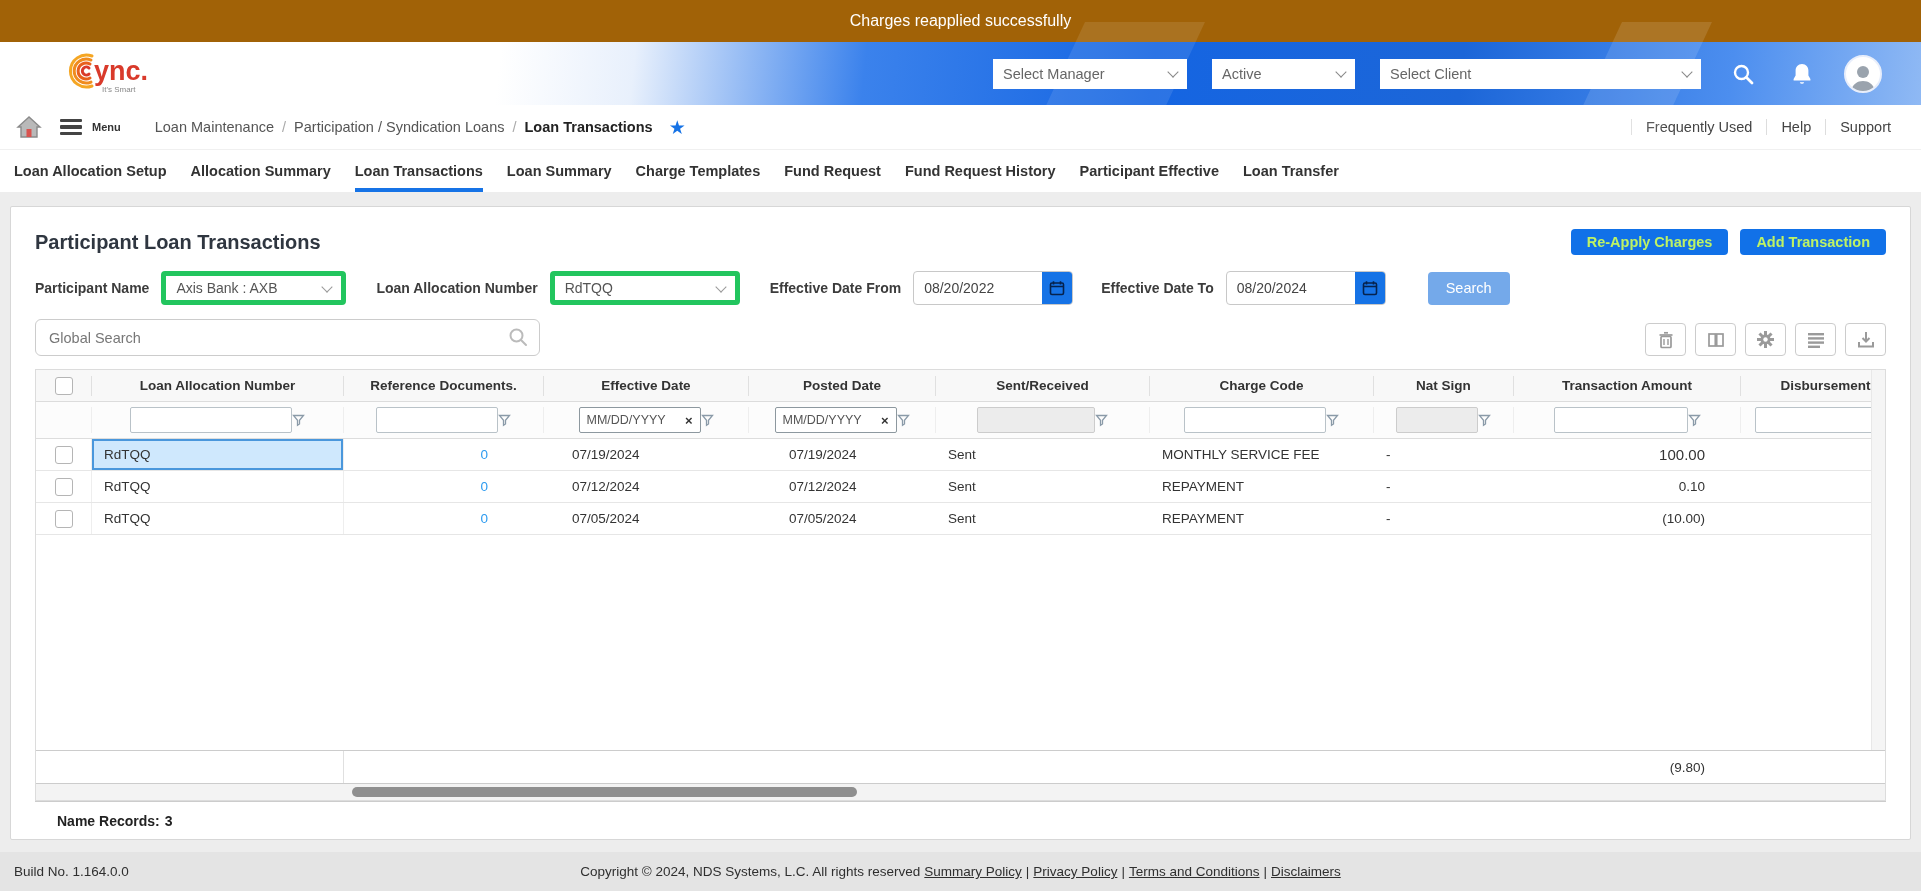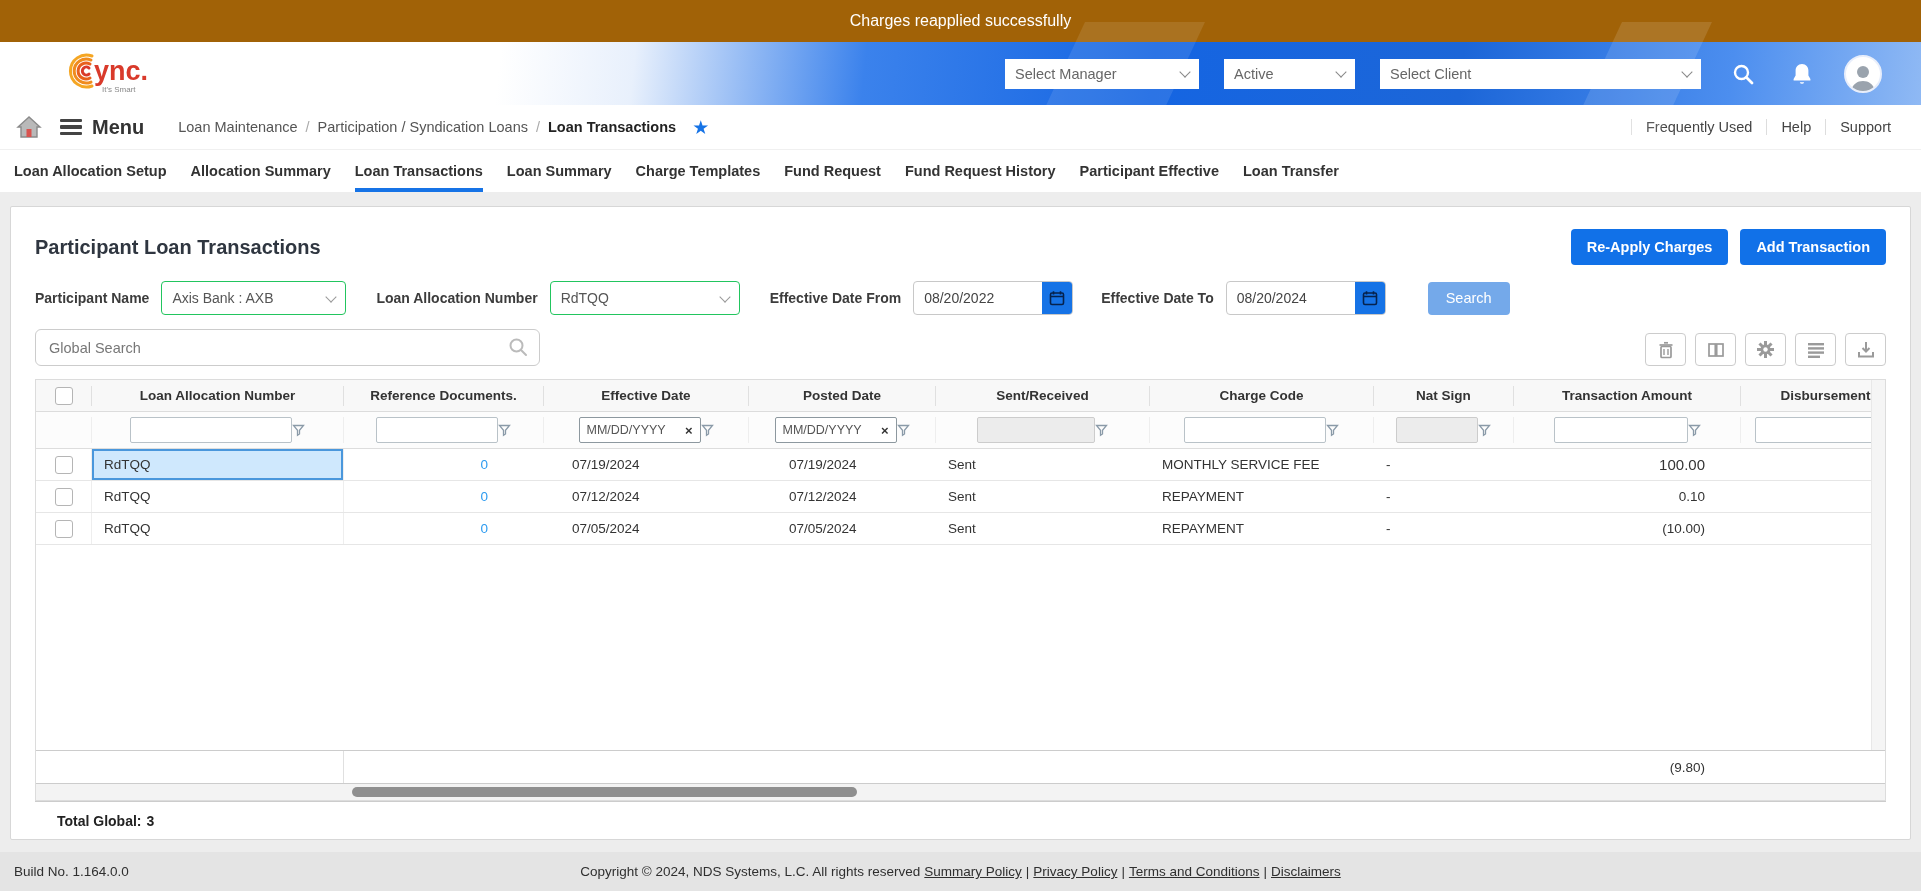--- a/index.html
+++ b/index.html
@@ -17,30 +17,30 @@
     background:rgba(255,255,255,.10); transform:skewX(-25deg); }
   .hdr .stripe2 { position:absolute; left:83%; top:-20px; width:90px; height:120px;
     background:rgba(255,255,255,.12); transform:skewX(-25deg); }
   .logo { margin-left:62px; display:flex; align-items:flex-end; position:relative; z-index:2; }
   .hdr-controls { margin-left:auto; display:flex; align-items:center; gap:25px; padding-right:39px; position:relative; z-index:2; }
   .hsel { background:#fff; height:30px; display:flex; align-items:center; padding:0 10px;
     font-size:14.5px; color:#666; }
   .hsel .chev { margin-left:auto; }
   .chev { width:8px; height:8px; border-right:1.6px solid #888; border-bottom:1.6px solid #888;
     transform:rotate(45deg); display:inline-block; margin-bottom:3px; flex:none; }
-  .w-manager { width:194px; } .w-active { width:131px; } .w-client { width:321px; }
+  .w-manager { width:194px; } .w-active { width:143px; } .w-client { width:321px; }
   .hicon { display:flex; align-items:center; justify-content:center; width:34px; height:34px; }
   .avatar { width:38px; height:38px; border-radius:50%; background:#fff; display:flex;
     align-items:flex-end; justify-content:center; overflow:hidden; border:2px solid #e8eefb; }
 
   
   .crumbrow { height:45px; background:#fff; display:flex; align-items:center; padding:0 16px; border-bottom:1px solid #f0f0f0; }
   .crumbrow .burger { width:22px; height:16px; display:flex; flex-direction:column; justify-content:space-between; margin:0 10px 0 18px; cursor:pointer; }
   .crumbrow .burger i { display:block; height:3.2px; background:#444; border-radius:1px; }
-  .menu-label { font-size:20px; color:#333; font-weight:600; margin-right:34px; }
+  .menu-label { font-size:11px; color:#333; font-weight:600; margin-right:34px; }
   .crumbs { font-size:14.5px; color:#555; display:flex; align-items:center; gap:8px; }
   .crumbs .sep { color:#aaa; }
   .crumbs .last { font-weight:700; color:#222; }
   .fav-star { color:#1673e6; font-size:19px; margin-left:8px; }
   .crumb-links { margin-left:auto; display:flex; align-items:center; font-size:14.5px; color:#444; }
   .crumb-links span { padding:0 14px; border-left:1px solid #ddd; cursor:pointer; }
   .crumb-links span:first-child { border-left:1px solid #ddd; }
 
   
   .tabs { height:42px; background:#fff; display:flex; align-items:stretch; padding-left:14px; gap:24px; }
@@ -48,26 +48,26 @@
   .tab.active { font-weight:700; }
   .tab.active::after { content:""; position:absolute; left:0; right:0; bottom:0; height:4px; background:#1673e6; }
 
   
   .page-bg { background:#ededed; height:660px; padding:14px 10px 12px; }
   .panel { background:#fff; border:1px solid #d7d7d7; border-radius:2px; height:634px;
     padding:0 24px; display:flex; flex-direction:column; }
   .title-row { display:flex; align-items:center; margin-top:22px; }
   .panel-title { font-size:20px; font-weight:700; color:#2f3640; }
   .title-btns { margin-left:auto; display:flex; gap:12px; }
-  .btn-primary { background:#1171e8; color:#ffffff; border:none; border-radius:4px; height:36px;
+  .btn-primary { background:#1171e8; color:#bef264; border:none; border-radius:4px; height:26px;
     padding:0 16px; font-size:14.5px; font-weight:600; font-family:inherit; cursor:pointer; }
 
   .filters { display:flex; align-items:center; margin-top:16px; gap:12px; }
   .flabel { font-size:14px; color:#3c3c3c; font-weight:600; white-space:nowrap; }
-  .fsel { border:1px solid #22c55e; border-radius:4px; height:34px; display:flex; align-items:center;
+  .fsel { border:5px solid #22c55e; border-radius:4px; height:34px; display:flex; align-items:center;
     padding:0 10px; font-size:14px; color:#555; background:#fff; }
   .fsel .chev { margin-left:auto; border-color:#999; }
   .w-part { width:185px; margin-right:18px; } .w-lan { width:190px; margin-right:18px; }
   .datefield { display:flex; height:34px; border:1px solid #c8c8c8; border-radius:4px; overflow:hidden; background:#fff; margin-right:16px; }
   .datefield .dval { width:128px; display:flex; align-items:center; padding:0 10px; font-size:14px; color:#444;text-align:right; }
   .cal-btn { width:30px; background:#1673e6; display:flex; align-items:center; justify-content:center; border:none; cursor:pointer; }
   .btn-search { background:#74a9ea; color:#fff; border:none; border-radius:4px; height:33px;
     padding:0 18px; font-size:14.5px; font-family:inherit; cursor:pointer; margin-left:14px; }
 
   .gs-row { display:flex; align-items:flex-end; margin-top:14px; }
@@ -474,21 +474,21 @@
         <div class="sum-mid">(9.80)</div>
       </div>
 
       <div class="hscroll">
         <div class="hthumb"></div>
       </div>
       <div class="vstrip"></div>
     </div>
 
     <div class="total-row">
-      <span>Total Global:</span>
+      <span>Name Records:</span>
       <span>3</span>
     </div>
   </div>
 </div>
 
 <div class="footer">
   <span>Build No. 1.164.0.0</span>
   <span class="foot-center">
     <span>Copyright © 2024, NDS Systems, L.C. All rights reserved</span>
     <a>Summary Policy</a>

